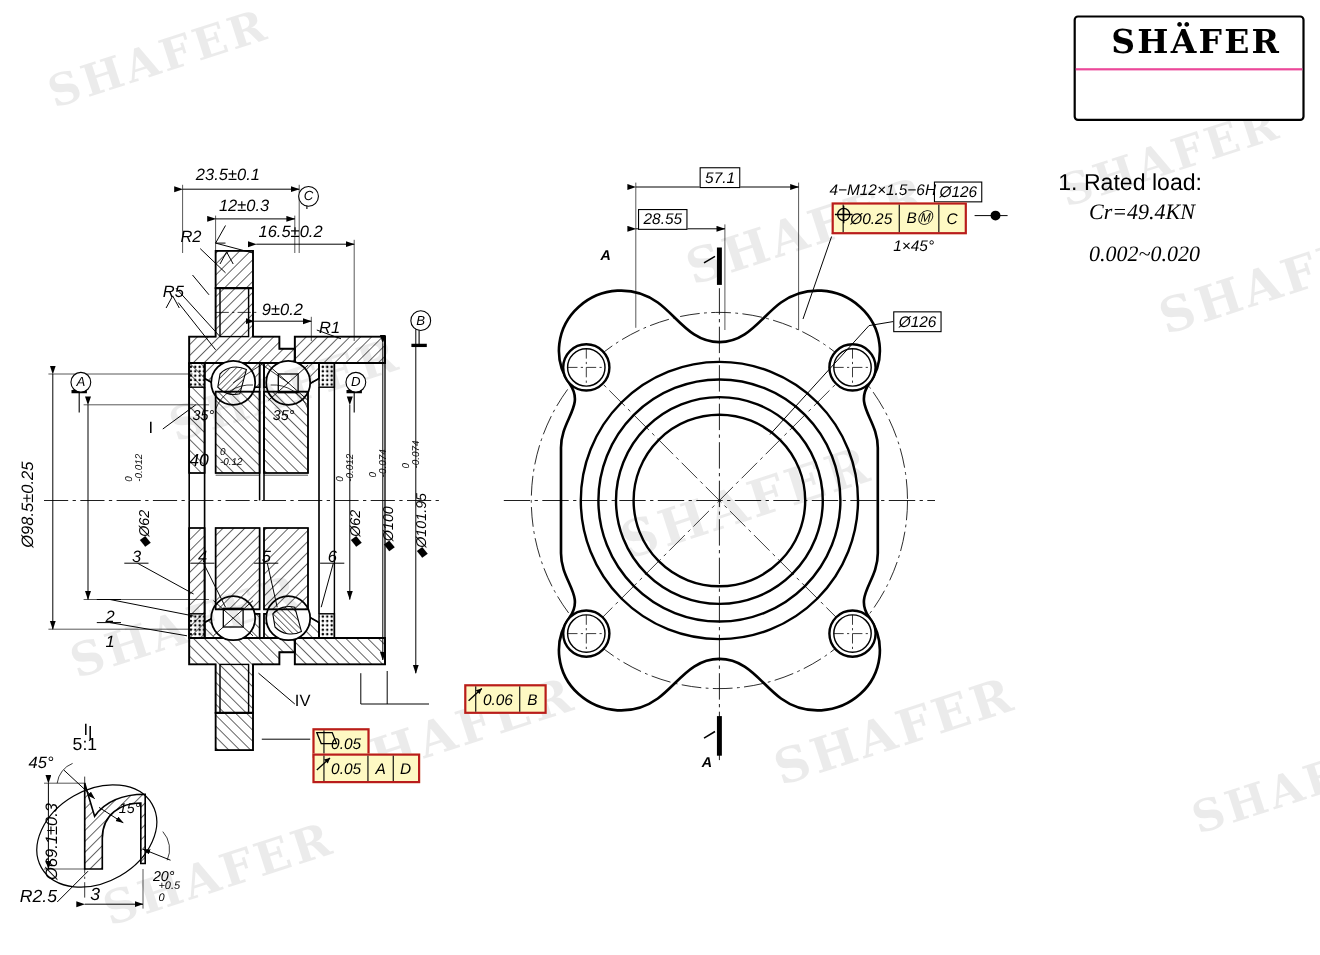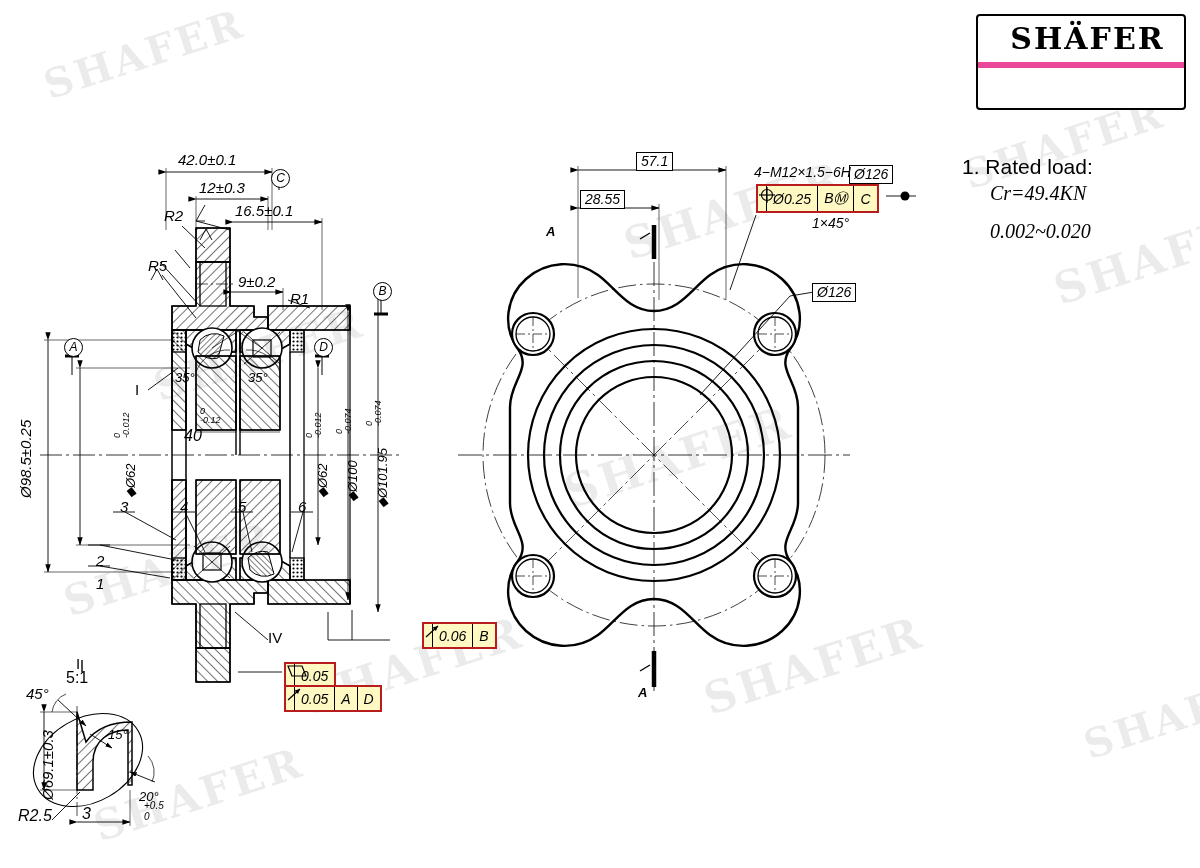--- a/index.html
+++ b/index.html
@@ -6,21 +6,21 @@
   body{width:1200px;height:868px;overflow:hidden;
        font-family:"Liberation Sans",sans-serif;color:#000;}
   #root{position:relative;width:1200px;height:868px;background:#fff;}
   svg{position:absolute;left:0;top:0;}
 
   
   #titleblock{position:absolute;left:976px;top:14px;width:206px;height:92px;
      border:2px solid #000;border-radius:4px;background:#fff;z-index:40;}
   #tb-brand{height:46px;line-height:46px;text-align:center;
      font-family:"DejaVu Serif",serif;font-weight:bold;font-size:30px;
-     letter-spacing:2px;border-bottom:6px solid #ec4899;padding-left:13px;}
+     letter-spacing:2px;border-bottom:2px solid #ec4899;padding-left:13px;}
   #tb-code{height:44px;line-height:44px;text-align:center;
      font-family:"DejaVu Serif",serif;font-weight:bold;font-size:30px;
      letter-spacing:1px;}
 
   
   #notes{position:absolute;left:962px;top:155px;width:232px;z-index:40;}
   .note-h{font-size:21px;font-family:"Liberation Sans",sans-serif;
           margin-bottom:2px;white-space:nowrap;}
   .note-v{font-size:20px;font-style:italic;font-family:Liberation Serif, serif;
           margin-left:28px;line-height:1.22;white-space:nowrap;}
@@ -386,33 +386,33 @@
     <div id="tb-brand">SHÄFER</div>
   </div>
 
   <div id="notes">
     <div class="note-h">1. Rated load:</div>
     <div class="note-v">Cr=49.4KN</div>
     <div class="note-gap"></div>
     <div class="note-v">0.002~0.020</div>
   </div>
 
-  <div class="dim s15" style="left:178px;top:152px;">42.0±0.1</div>
+  <div class="dim s15" style="left:178px;top:152px;">23.5±0.1</div>
   <div class="dim s15" style="left:199px;top:180px;">12±0.3</div>
-  <div class="dim s15" style="left:235px;top:203px;">16.5±0.1</div>
+  <div class="dim s15" style="left:235px;top:203px;">16.5±0.2</div>
   <div class="dim s15" style="left:238px;top:274px;">9±0.2</div>
 
   <div class="dim s15" style="left:164px;top:208px;">R2</div>
   <div class="dim s15" style="left:148px;top:258px;">R5</div>
   <div class="dim s15" style="left:290px;top:280px;margin-top:11px;">R1</div>
 
   <div class="dim s13" style="left:175px;top:371px;">35°</div>
   <div class="dim s13" style="left:248px;top:371px;">35°</div>
 
-  <div class="dim s16" style="left:172px;top:428px;padding-left:12px;">40</div>
+  <div class="dim s16" style="left:172px;top:412px;">40</div>
   <div class="tolstack" style="left:200px;top:407px;">
     <i>0</i>
     <i>-0.12</i>
   </div>
 
   <div class="dim s15 rot" style="left:18px;top:498px;">Ø98.5±0.25</div>
 
   <div class="dim s13 rot" style="left:124px;top:498px;"><span>◆</span></div>
   <div class="dim s13 rot" style="left:124px;top:488px;">Ø62</div>
   <div class="tolstack rot" style="left:113px;top:438px;">

